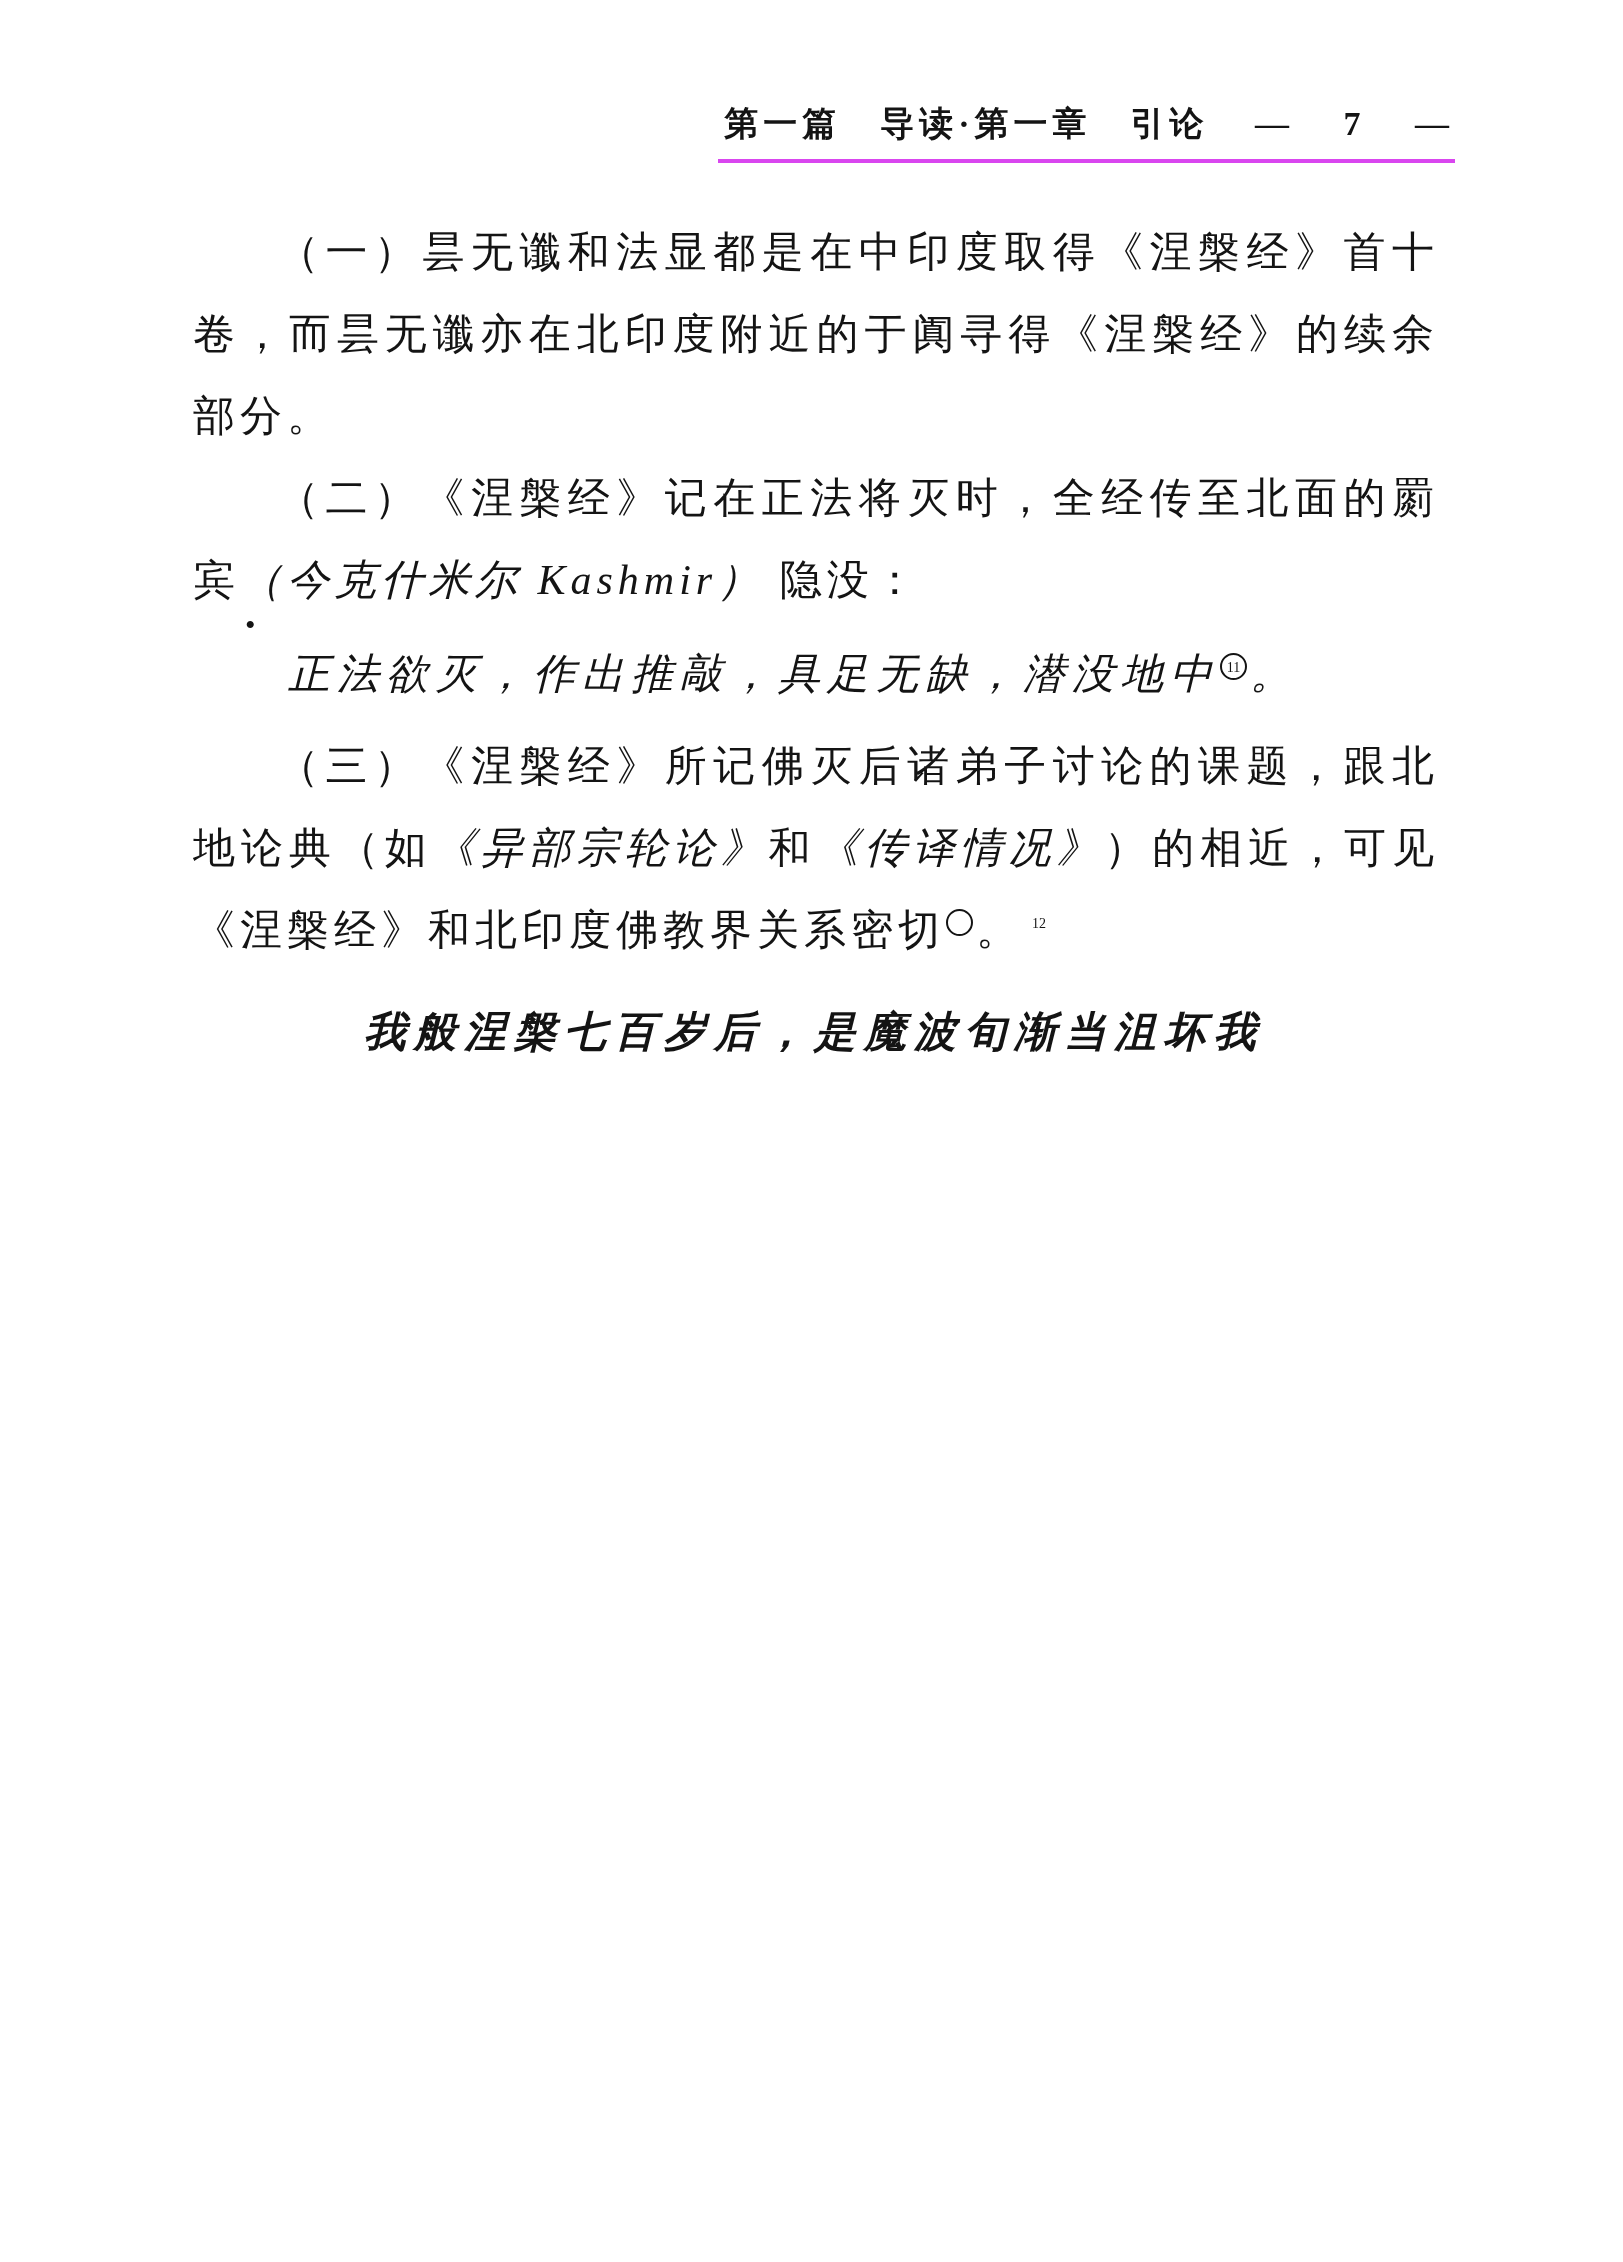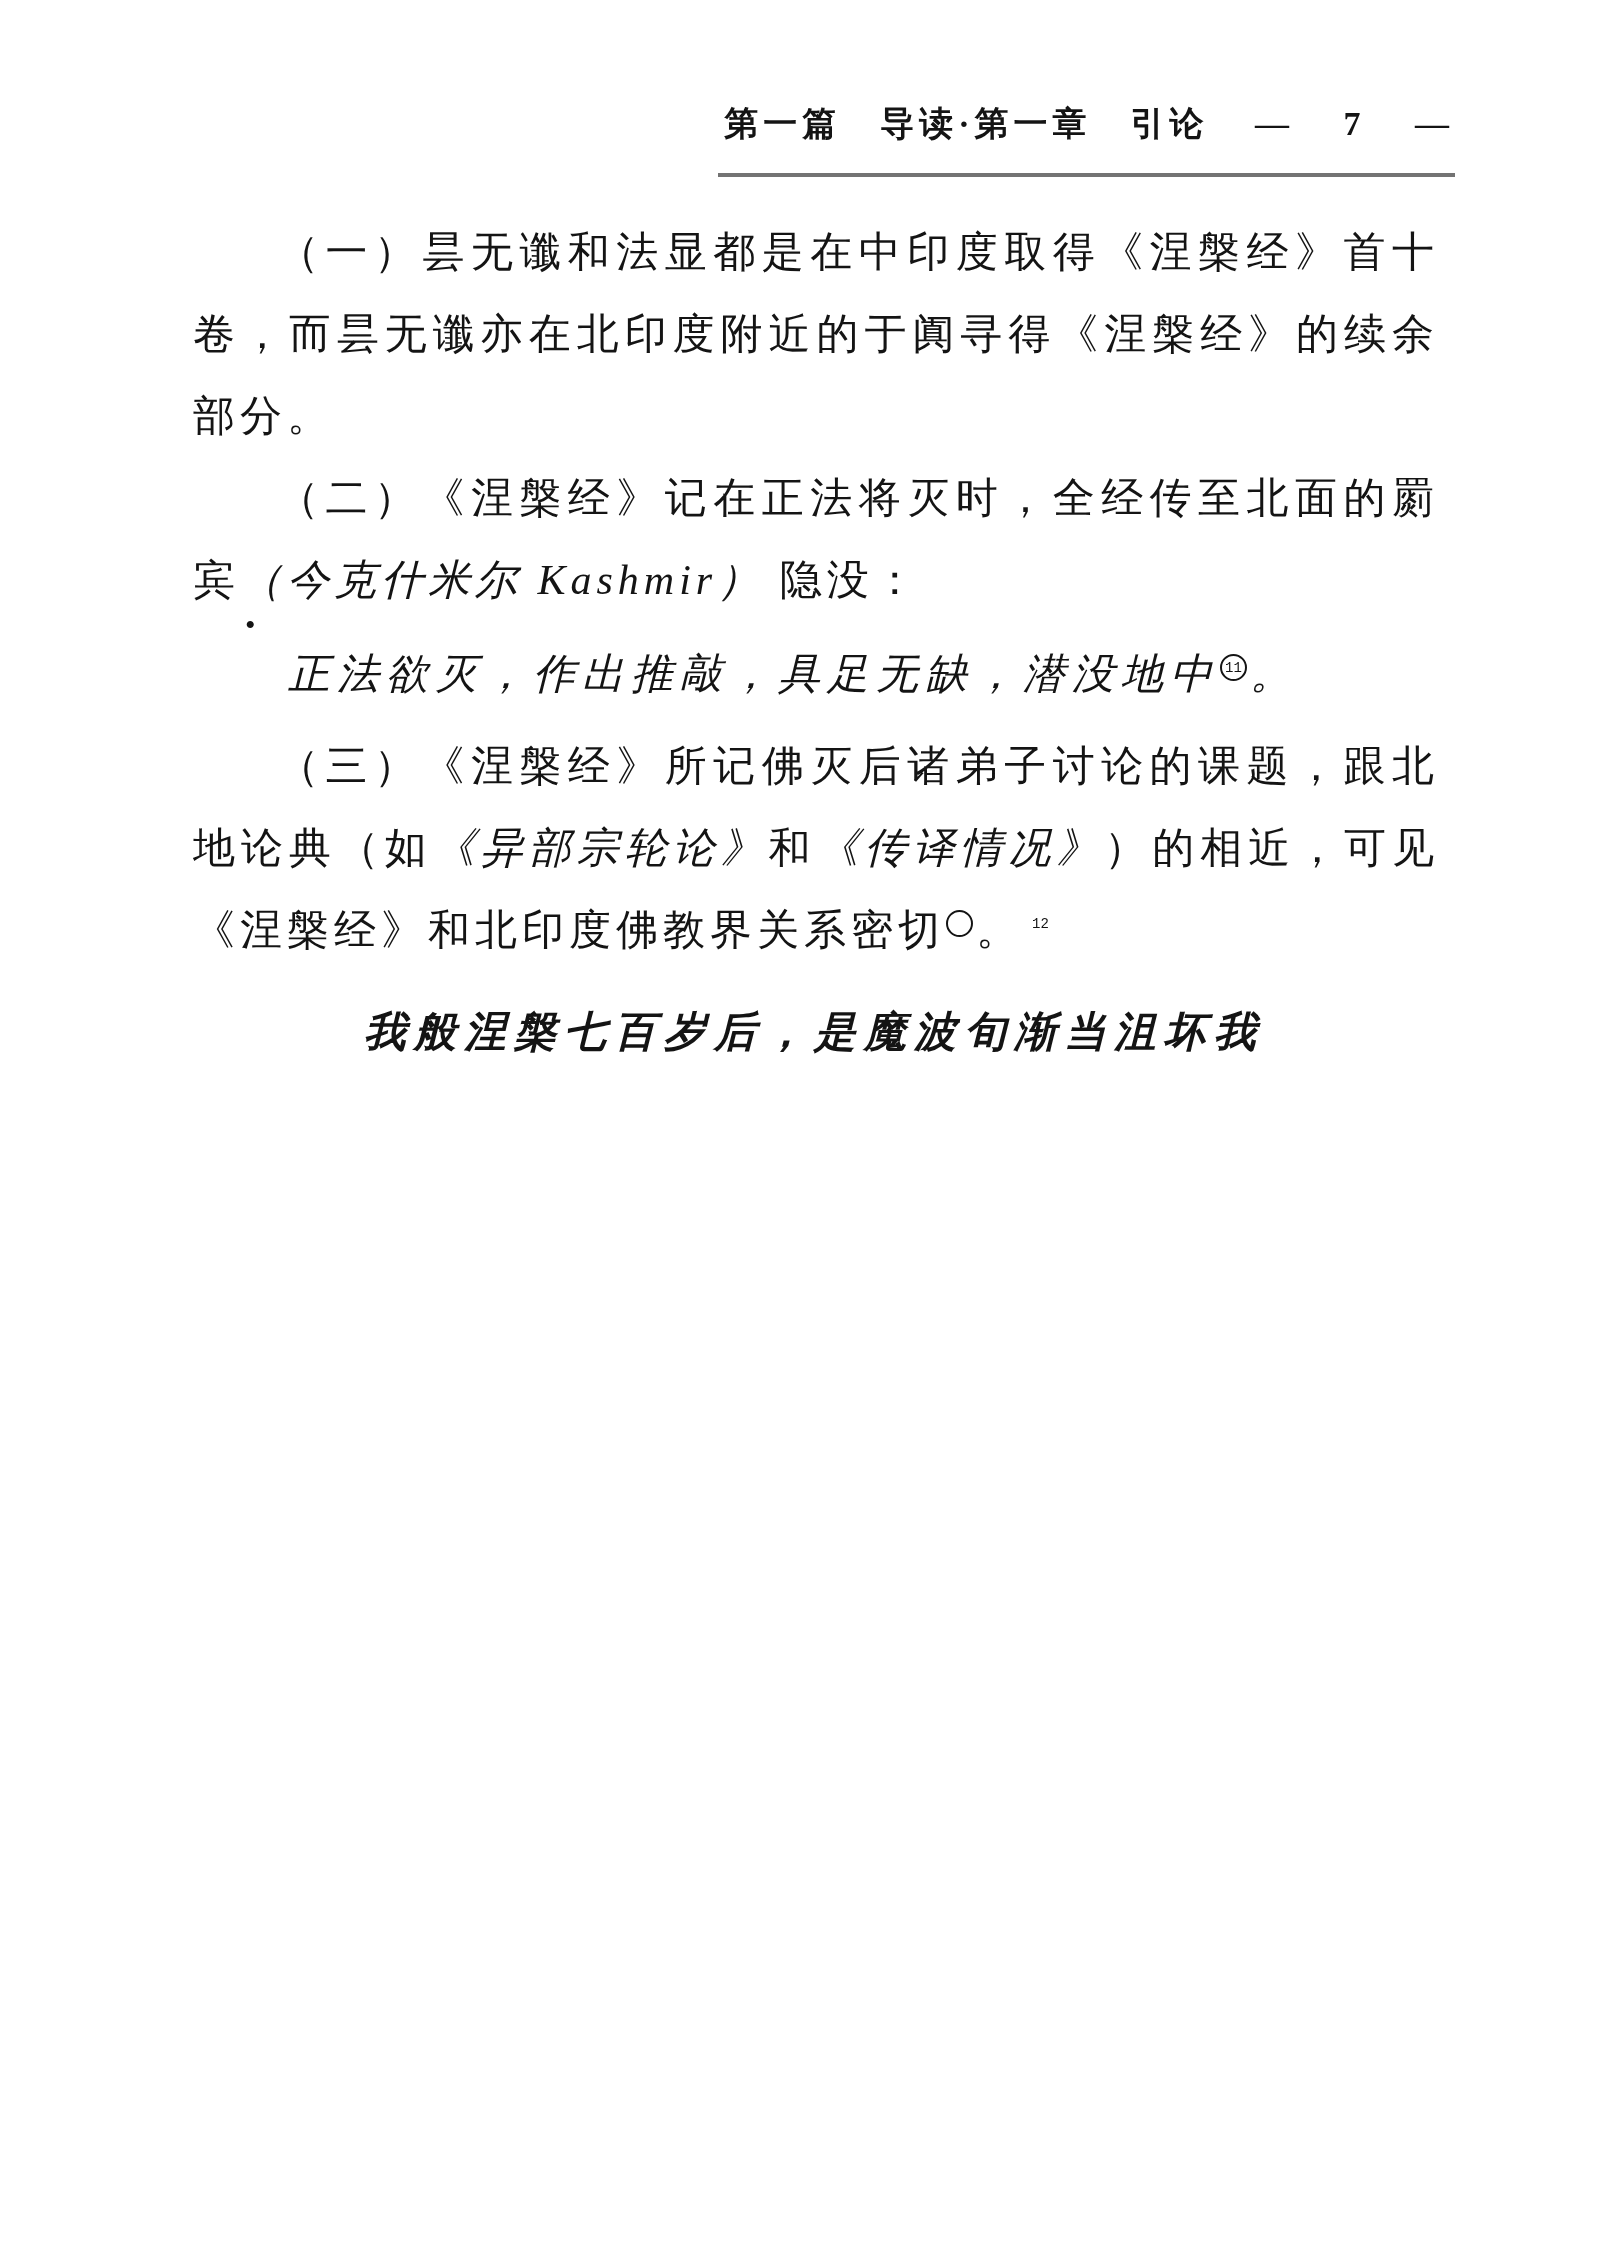--- a/index.html
+++ b/index.html
@@ -19,22 +19,22 @@
   .page-header {
     position: absolute;
     top: 101px; left: 209px; width: 1246px;
     text-align: right;
     font-size: 34px;
     font-weight: 700;
     white-space: nowrap;
   }
   .header-inner {
     display: inline-block;
-    border-bottom: 4px solid #737373;
-    padding: 0 2px 26px 6px;
+    border-bottom: 4px solid #d946ef;
+    padding: 0 2px 12px 6px;
     letter-spacing: 4px;
   }
   .running-title { letter-spacing: 5px; }
   .page-dash { display: inline-block; margin-left: 34px; }
   .page-number {
     display: inline-block;
     margin-left: 38px;
     font-family: "Liberation Serif", "DejaVu Serif", serif;
   }
   .page-dash.right { margin-left: 38px; }
@@ -75,21 +75,21 @@
     margin: 0 3px 0 1px;
     border: 2px solid #141414;
     border-radius: 50%;
     box-sizing: border-box;
     font-size: 14px;
     font-style: normal;
     font-weight: 400;
     letter-spacing: 0;
     text-align: center;
     vertical-align: baseline;
-    font-family: Liberation Mono, monospace;
+    font-family: Liberation Serif, serif;
   }
   .emphasis-dot {
     position: absolute;
     left: 245px; top: 619px;
     width: 12px; height: 12px;
     font-size: 30px;
     line-height: 12px;
     color: #141414;
   }
 </style>

